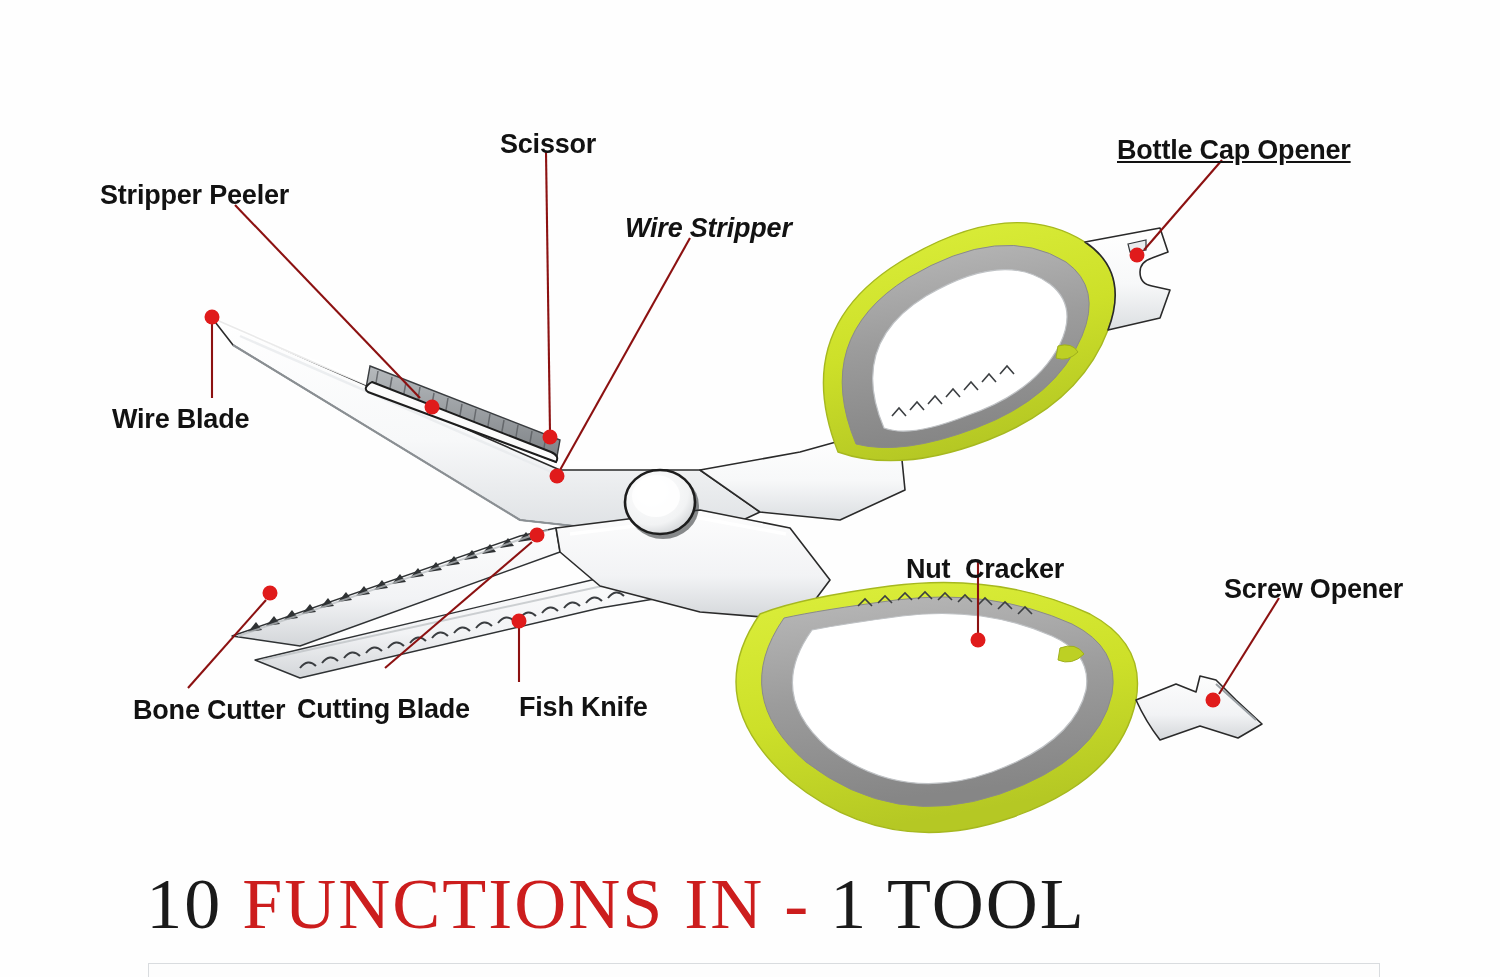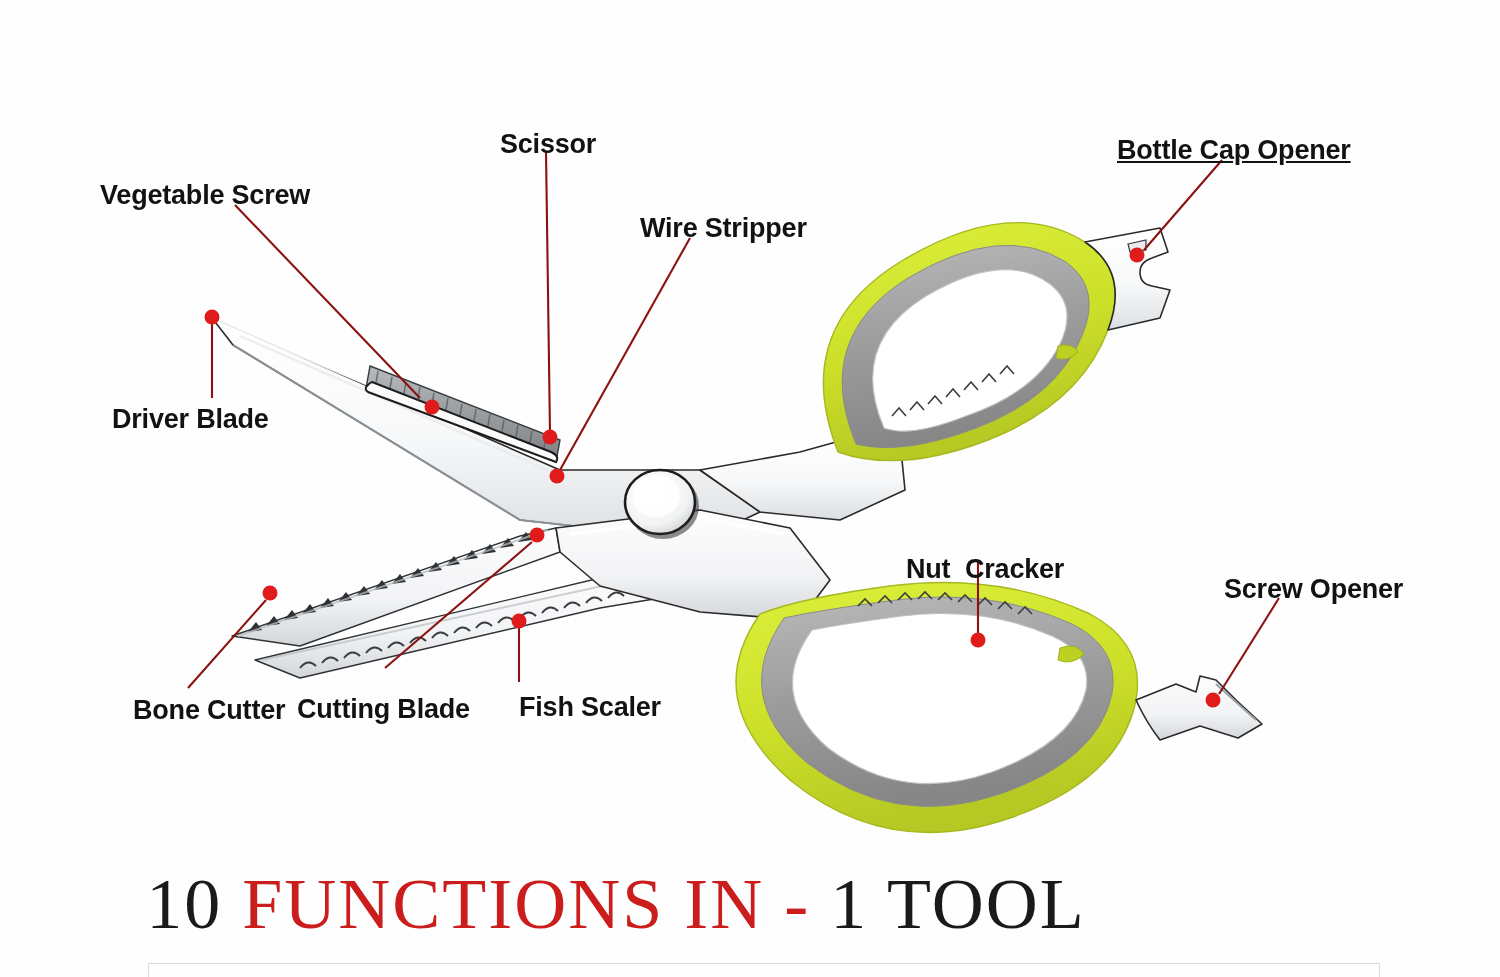--- a/index.html
+++ b/index.html
@@ -357,29 +357,29 @@
         <circle cx="1137" cy="255" r="7.5" fill="#e01b1b"></circle>
         <circle cx="978" cy="640" r="7.5" fill="#e01b1b"></circle>
         <circle cx="1213" cy="700" r="7.5" fill="#e01b1b"></circle>
         <circle cx="270" cy="593" r="7.5" fill="#e01b1b"></circle>
         <circle cx="537" cy="535" r="7.5" fill="#e01b1b"></circle>
         <circle cx="519" cy="621" r="7.5" fill="#e01b1b"></circle>
       </g>
   </svg>
 
   <div id="callout-labels">
-      <div class="callout-label" style="left: 100px; top: 182px;">Vegetable Screw</div>
-      <div class="callout-label" style="left: 112px; top: 406px;">Driver Blade</div>
+      <div class="callout-label" style="left: 100px; top: 182px;">Stripper Peeler</div>
+      <div class="callout-label" style="left: 112px; top: 406px;">Wire Blade</div>
       <div class="callout-label" style="left: 500px; top: 131px;">Scissor</div>
-      <div class="callout-label" style="left: 640px; top: 215px;">Wire Stripper</div>
+      <div class="callout-label" style="left: 625px; top: 215px; font-style: italic;">Wire Stripper</div>
       <div class="callout-label" style="left: 1117px; top: 137px; text-decoration: underline;">Bottle Cap Opener</div>
       <div class="callout-label" style="left: 906px; top: 556px;">Nut  Cracker</div>
       <div class="callout-label" style="left: 1224px; top: 576px;">Screw Opener</div>
       <div class="callout-label" style="left: 100px; top: 697px; margin-left: 33px;">Bone Cutter</div>
       <div class="callout-label" style="left: 297px; top: 696px;">Cutting Blade</div>
-      <div class="callout-label" style="left: 519px; top: 694px;">Fish Scaler</div>
+      <div class="callout-label" style="left: 519px; top: 694px;">Fish Knife</div>
     </div>
 
   <div id="headline"><span class="seg-dark">10 </span><span class="seg-red">FUNCTIONS IN -</span><span class="seg-dark"> 1 TOOL</span></div>
 
   <div id="scan-box"></div>
 
 </div>
 
 </body></html>

